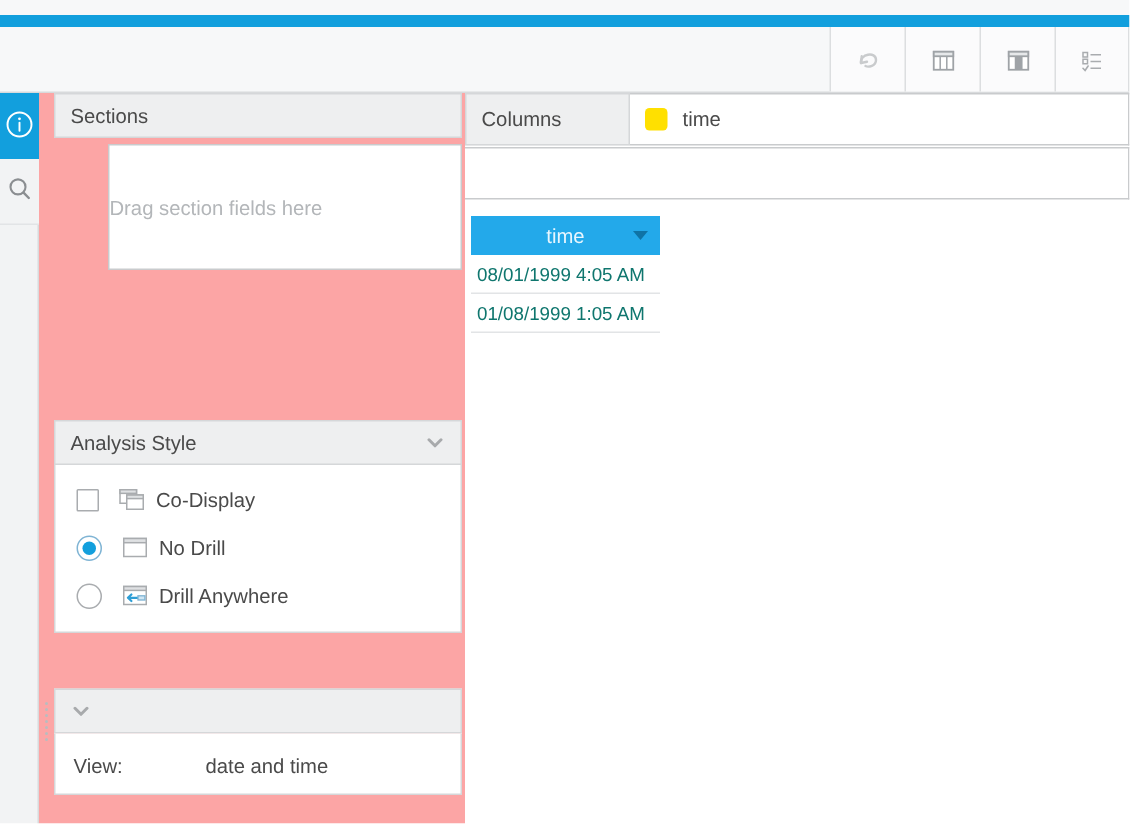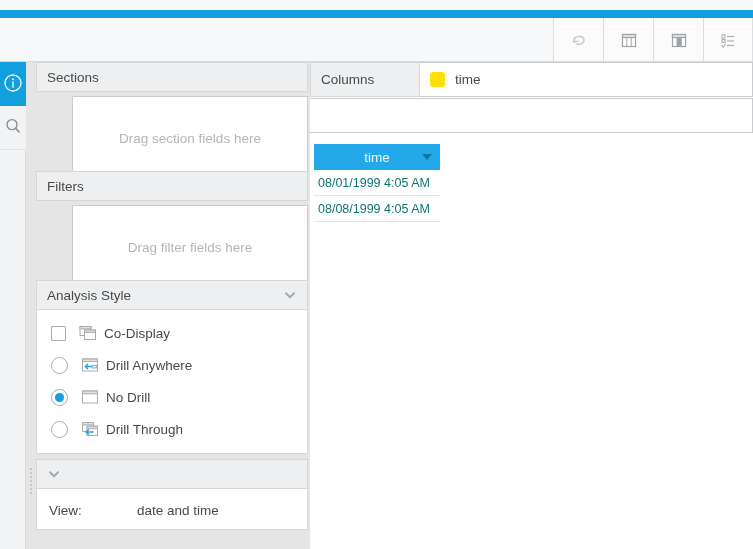--- a/index.html
+++ b/index.html
@@ -52,21 +52,21 @@
   .rail-btn {
     width: 26px; height: 44px;
     display: flex; align-items: center; justify-content: center;
   }
   .rail-btn.active { background: #129fdd; }
   .rail-btn.plain { background: #f2f3f4; border-bottom: 1px solid #e2e4e6; }
 
   
   .leftcol {
     position: absolute; left: 26px; top: 62px; width: 284px; height: 487px;
-    background: #e5e5e5;
+    background: #fca5a5;
   }
   .grip {
     position: absolute; left: 1px; top: 404px; width: 8px; height: 28px;
   }
   .grip i {
     display: block; width: 2px; height: 2px; margin: 2px auto;
     background: #b9bcbf; border-radius: 50%;
   }
 
   .panel { position: absolute; left: 10px; width: 272px; }
@@ -80,21 +80,21 @@
     color: #4a4a4a;
   }
   .panel-head .ttl { flex: 1; }
   .chev { width: 14px; height: 14px; opacity: .55; }
 
   .dropzone {
     height: 84px;
     margin-top: 4px;
     border: 1px solid #c9cbcd;
     background: #ffffff;
-    display: flex; align-items: center; justify-content: center;
+    display: flex; align-items: center; 
     color: #b3b6b9;
     font-size: 13.5px;
     margin-left: 36px;
   }
 
   .panel-body {
     border-left: 1px solid #d5d7d9;
     border-right: 1px solid #d5d7d9;
     border-bottom: 1px solid #d5d7d9;
     background: #ffffff;
@@ -261,28 +261,20 @@
 
     <div class="panel" style="top:0px;">
       <div class="panel-head">
         <span class="ttl">Sections</span>
       </div>
       <div class="dropzone">
         <span>Drag section fields here</span>
       </div>
     </div>
 
-    <div class="panel" style="top:109px;">
-      <div class="panel-head">
-        <span class="ttl">Filters</span>
-      </div>
-      <div class="dropzone">
-        <span>Drag filter fields here</span>
-      </div>
-    </div>
 
     <div class="panel" style="top:218px;">
       <div class="panel-head">
         <span class="ttl">Analysis Style</span>
         <span class="chev">
           <svg width="14" height="14" viewBox="0 0 14 14">
             <path d="M3 5.2 L7 9.2 L11 5.2" fill="none" stroke="#6f7275" stroke-width="2" stroke-linecap="round" stroke-linejoin="round"></path>
           </svg>
         </span>
       </div>
@@ -295,56 +287,43 @@
               <rect x="1" y="1.5" width="11" height="9" fill="#ffffff" stroke="#a9acaf" stroke-width="1"></rect>
               <rect x="1" y="1.5" width="11" height="2.4" fill="#dfe1e3" stroke="#a9acaf" stroke-width="1"></rect>
               <rect x="5.5" y="5" width="11" height="9.5" fill="#ffffff" stroke="#a9acaf" stroke-width="1"></rect>
               <rect x="5.5" y="5" width="11" height="2.4" fill="#dfe1e3" stroke="#a9acaf" stroke-width="1"></rect>
             </svg>
           </span>
           <span class="opt-lbl">Co-Display</span>
         </div>
 
         <div class="opt">
+          <span class="radio on"></span>
+          <span class="opt-ico">
+            <svg width="18" height="16" viewBox="0 0 18 16">
+              <rect x="1.5" y="2" width="15" height="12" fill="#ffffff" stroke="#a9acaf" stroke-width="1"></rect>
+              <rect x="1.5" y="2" width="15" height="2.8" fill="#dfe1e3" stroke="#a9acaf" stroke-width="1"></rect>
+            </svg>
+          </span>
+          <span class="opt-lbl">No Drill</span>
+        </div>
+
+        <div class="opt">
           <span class="radio"></span>
           <span class="opt-ico">
             <svg width="18" height="16" viewBox="0 0 18 16">
               <rect x="1.5" y="2" width="15" height="12" fill="#ffffff" stroke="#a9acaf" stroke-width="1"></rect>
               <rect x="1.5" y="2" width="15" height="2.6" fill="#dfe1e3" stroke="#a9acaf" stroke-width="1"></rect>
               <path d="M11 9.5 L4.5 9.5 M6.6 7.3 L4.3 9.5 L6.6 11.7" fill="none" stroke="#2f9fd6" stroke-width="1.5" stroke-linecap="round" stroke-linejoin="round"></path>
               <rect x="11" y="8.2" width="4.6" height="2.8" fill="#cfe6f3" stroke="#7fb4d4" stroke-width="0.9"></rect>
             </svg>
           </span>
           <span class="opt-lbl">Drill Anywhere</span>
         </div>
 
-        <div class="opt">
-          <span class="radio on"></span>
-          <span class="opt-ico">
-            <svg width="18" height="16" viewBox="0 0 18 16">
-              <rect x="1.5" y="2" width="15" height="12" fill="#ffffff" stroke="#a9acaf" stroke-width="1"></rect>
-              <rect x="1.5" y="2" width="15" height="2.8" fill="#dfe1e3" stroke="#a9acaf" stroke-width="1"></rect>
-            </svg>
-          </span>
-          <span class="opt-lbl">No Drill</span>
-        </div>
-
-        <div class="opt">
-          <span class="radio"></span>
-          <span class="opt-ico">
-            <svg width="18" height="16" viewBox="0 0 18 16">
-              <rect x="1.5" y="1.5" width="11" height="9" fill="#ffffff" stroke="#a9acaf" stroke-width="1"></rect>
-              <rect x="1.5" y="1.5" width="11" height="2.4" fill="#dfe1e3" stroke="#a9acaf" stroke-width="1"></rect>
-              <rect x="6" y="5.2" width="10.5" height="9.3" fill="#ffffff" stroke="#a9acaf" stroke-width="1"></rect>
-              <rect x="6" y="5.2" width="10.5" height="2.4" fill="#dfe1e3" stroke="#a9acaf" stroke-width="1"></rect>
-              <path d="M12 11 L5.2 11 M7.4 8.9 L5 11 L7.4 13.1" fill="none" stroke="#2f9fd6" stroke-width="1.5" stroke-linecap="round" stroke-linejoin="round"></path>
-            </svg>
-          </span>
-          <span class="opt-lbl">Drill Through</span>
-        </div>
 
       </div>
     </div>
 
     <div class="panel" style="top:397px;">
       <div class="panel-head">
         <span class="chev">
           <svg width="14" height="14" viewBox="0 0 14 14">
             <path d="M3 5.2 L7 9.2 L11 5.2" fill="none" stroke="#6f7275" stroke-width="2" stroke-linecap="round" stroke-linejoin="round"></path>
           </svg>
@@ -378,19 +357,19 @@
 
     <div class="grid">
       <div class="grid-head">
         <span>time</span>
         <span class="caret"></span>
       </div>
       <div class="grid-cell">
         <span>08/01/1999 4:05 AM</span>
       </div>
       <div class="grid-cell">
-        <span>08/08/1999 4:05 AM</span>
+        <span>01/08/1999 1:05 AM</span>
       </div>
     </div>
 
   </div>
 
 </div>
 
 </body></html>

